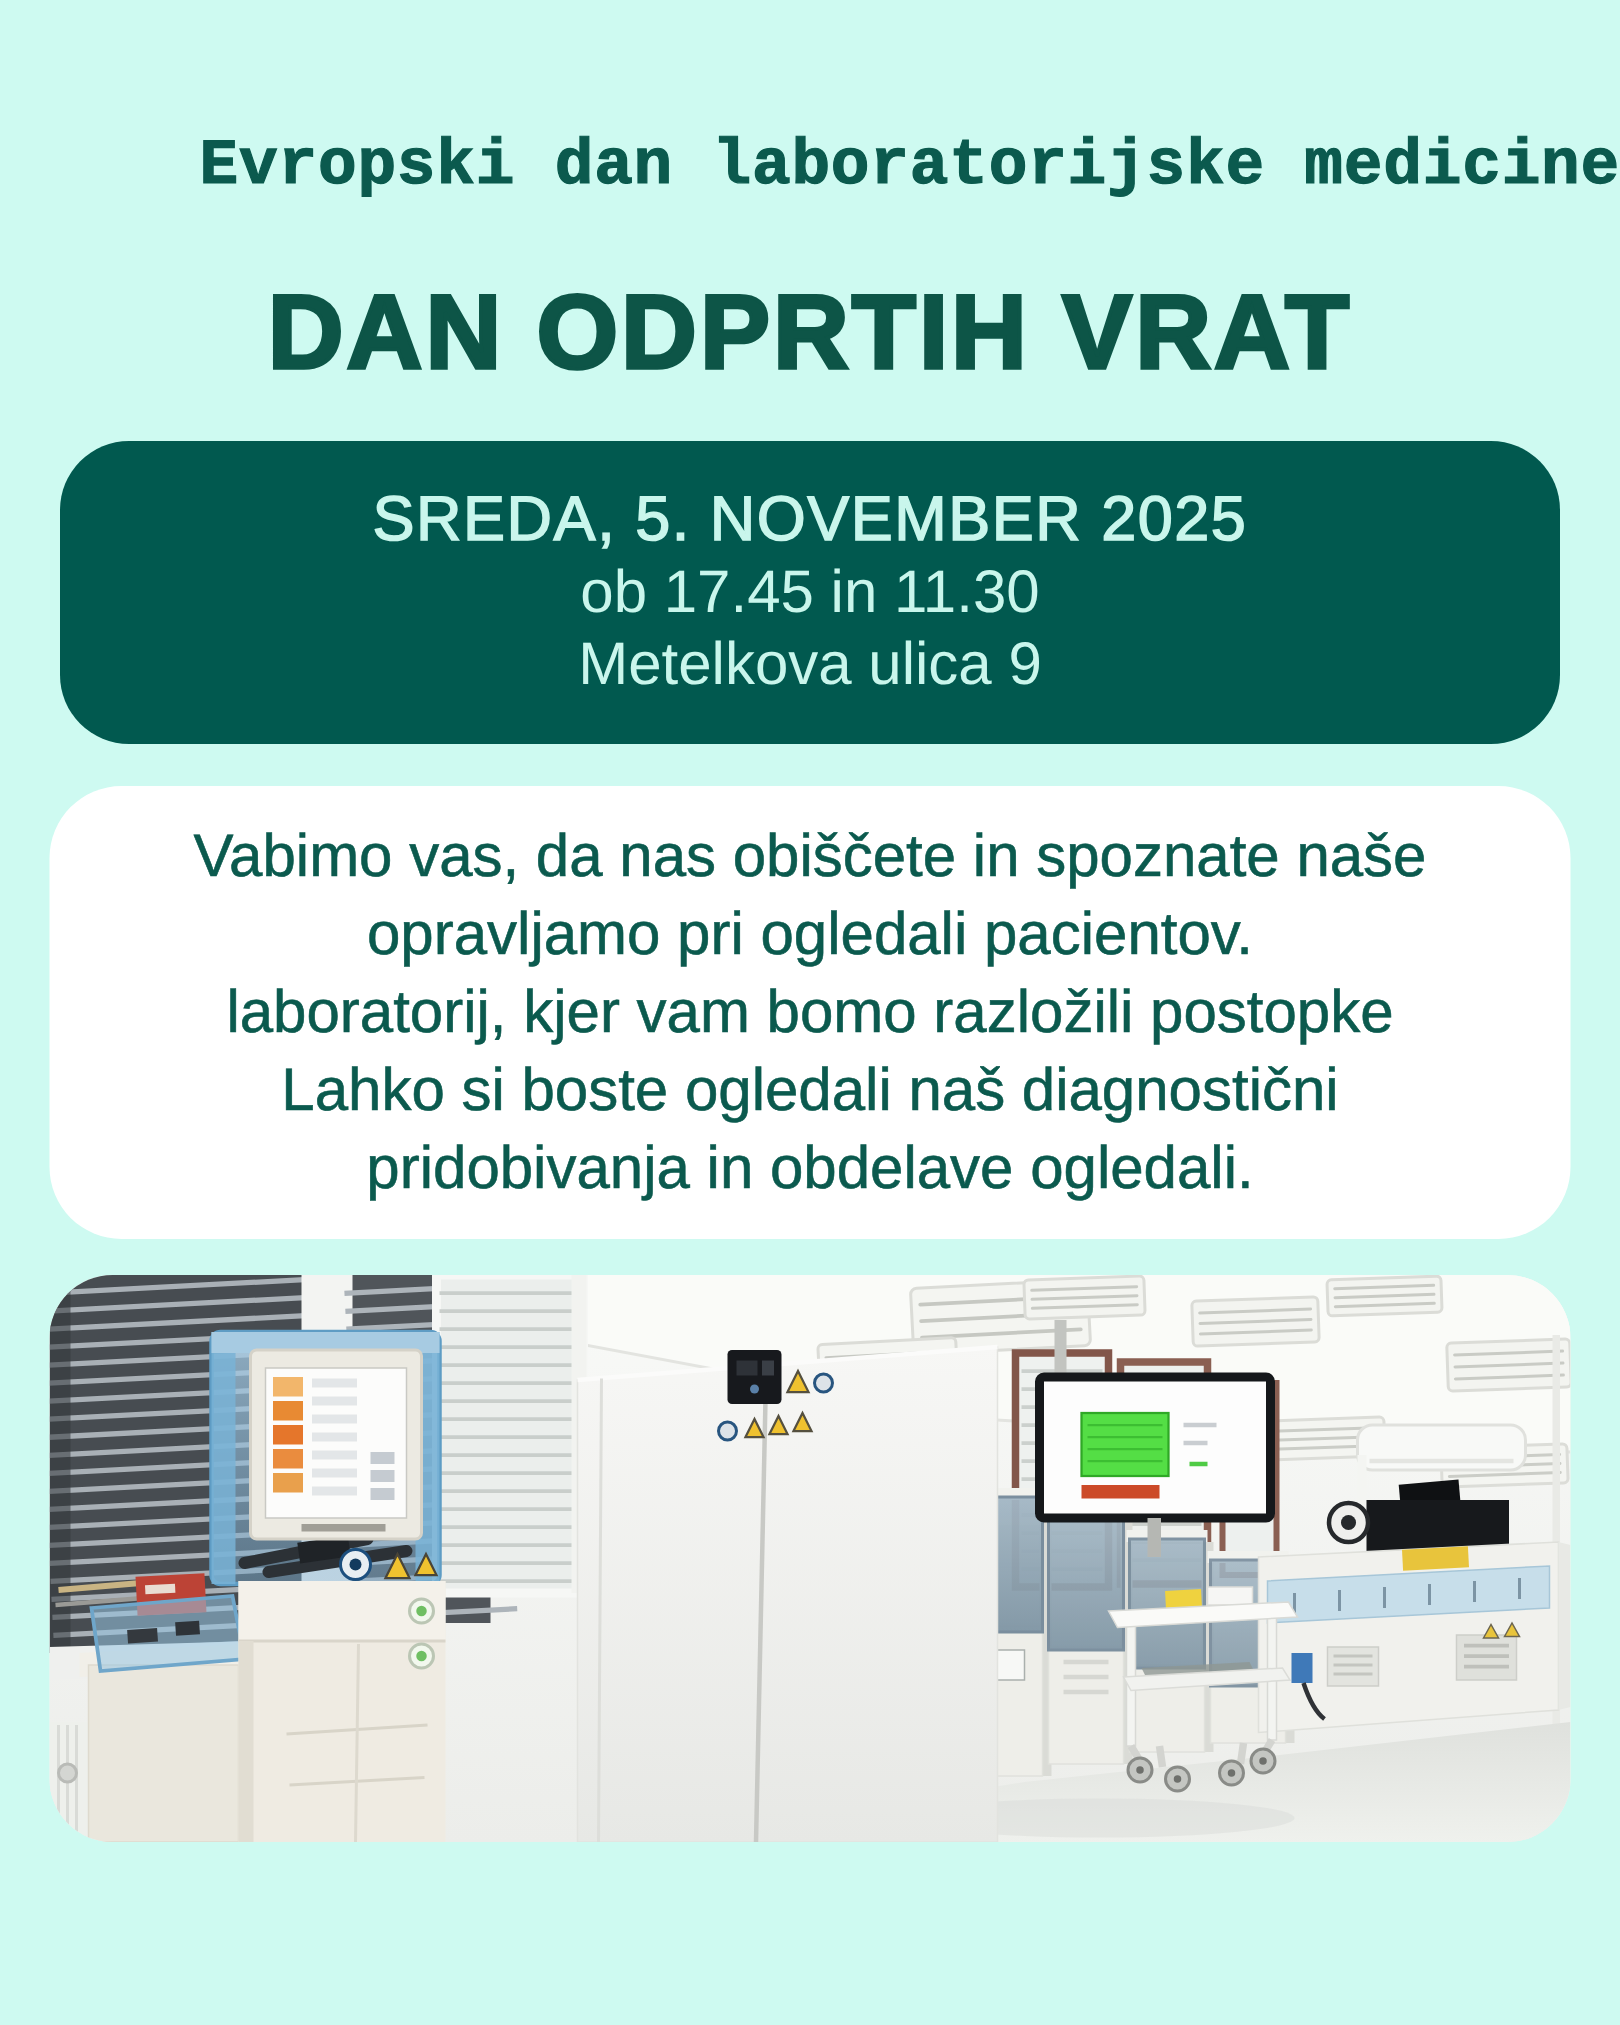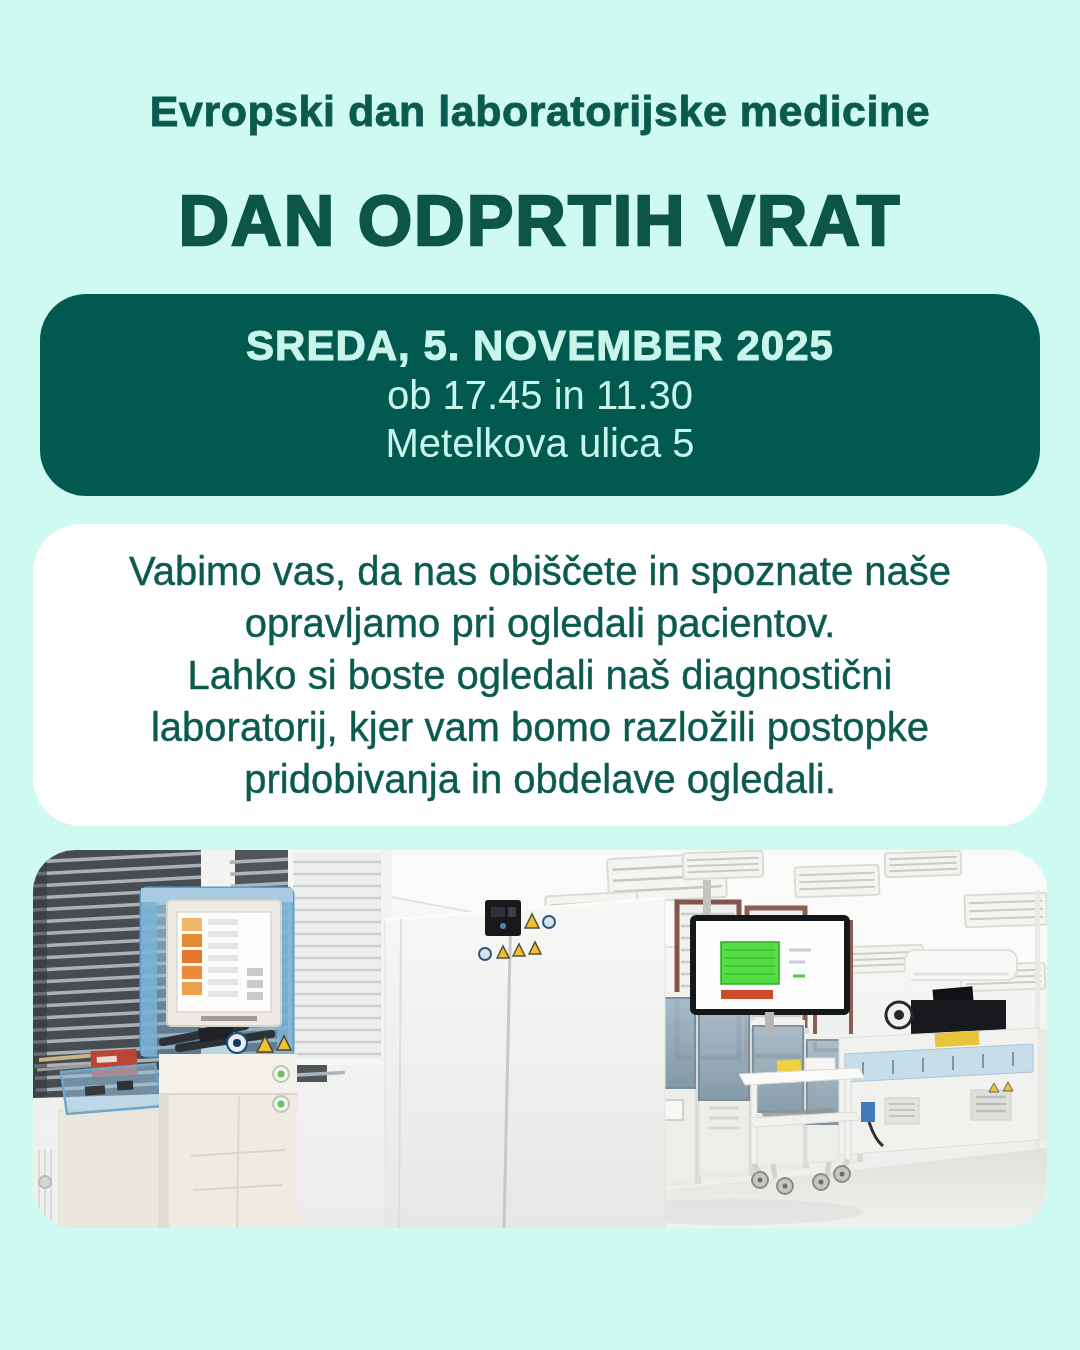--- a/index.html
+++ b/index.html
@@ -5,47 +5,48 @@
   html,body{margin:0;padding:0;}
   body{font-family:"Liberation Sans","DejaVu Sans",sans-serif;}
   .poster{
     position:relative;
     width:1080px;height:1350px;
     background:var(--bg,#CEFAF1);
     overflow:hidden;
   }
   .eyebrow{
     margin-top:86px;
-    text-align:center;
+    text-align:right;
     font-size:43px;line-height:50px;
     font-weight:700;
     color:var(--ink,#0B5A4E);
     -webkit-text-stroke:0.8px currentColor;
     letter-spacing:0.5px;
+    font-family:Liberation Mono, monospace;
   }
   .title{
     margin-top:50px;
     text-align:center;
     font-size:70px;line-height:70px;
     font-weight:800;
     color:var(--ink-dark,#0D5547);
     -webkit-text-stroke:2.4px currentColor;
     letter-spacing:2px;
   }
   .event-card{
     margin:38px 40px 0;
     background:var(--panel-green,#01594F);
     border-radius:46px;
     padding:27px 20px 29px;
     text-align:center;
     color:var(--mint-text,#C9F6EC);
   }
   .event-card .date{
     font-size:42px;line-height:50px;
-    font-weight:700;
+    font-weight:400;
     -webkit-text-stroke:1px currentColor;
     letter-spacing:1px;
   }
   .event-card .line{
     font-size:40px;line-height:48px;
     white-space:nowrap;
   }
   .event-card .venue{font-size:42px;}
   .invite-card{
     margin:28px 33px 0;
@@ -75,28 +76,28 @@
 
 <div class="poster">
 
   <div class="eyebrow">Evropski dan laboratorijske medicine</div>
 
   <div class="title">DAN ODPRTIH VRAT</div>
 
   <div class="event-card">
     <div class="date">SREDA, 5. NOVEMBER 2025</div>
     <div class="line">ob 17.45 in 11.30</div>
-    <div class="line">Metelkova ulica 5</div>
+    <div class="line">Metelkova ulica 9</div>
   </div>
 
   <div class="invite-card">
     <div class="iline">Vabimo vas, da nas obiščete in spoznate naše</div>
     <div class="iline">opravljamo pri ogledali pacientov.</div>
+    <div class="iline">laboratorij, kjer vam bomo razložili postopke</div>
     <div class="iline">Lahko si boste ogledali naš diagnostični</div>
-    <div class="iline">laboratorij, kjer vam bomo razložili postopke</div>
     <div class="iline">pridobivanja in obdelave ogledali.</div>
   </div>
 
   <div class="photo-frame">
     <svg width="1014" height="378" viewBox="0 0 1014 378" xmlns="http://www.w3.org/2000/svg">
       <defs>
         <linearGradient id="wallG" x1="0" y1="0" x2="0" y2="1">
           <stop offset="0" stop-color="#F9FAF8"></stop>
             <stop offset="1" stop-color="#ECEDEA"></stop>
         </linearGradient>

